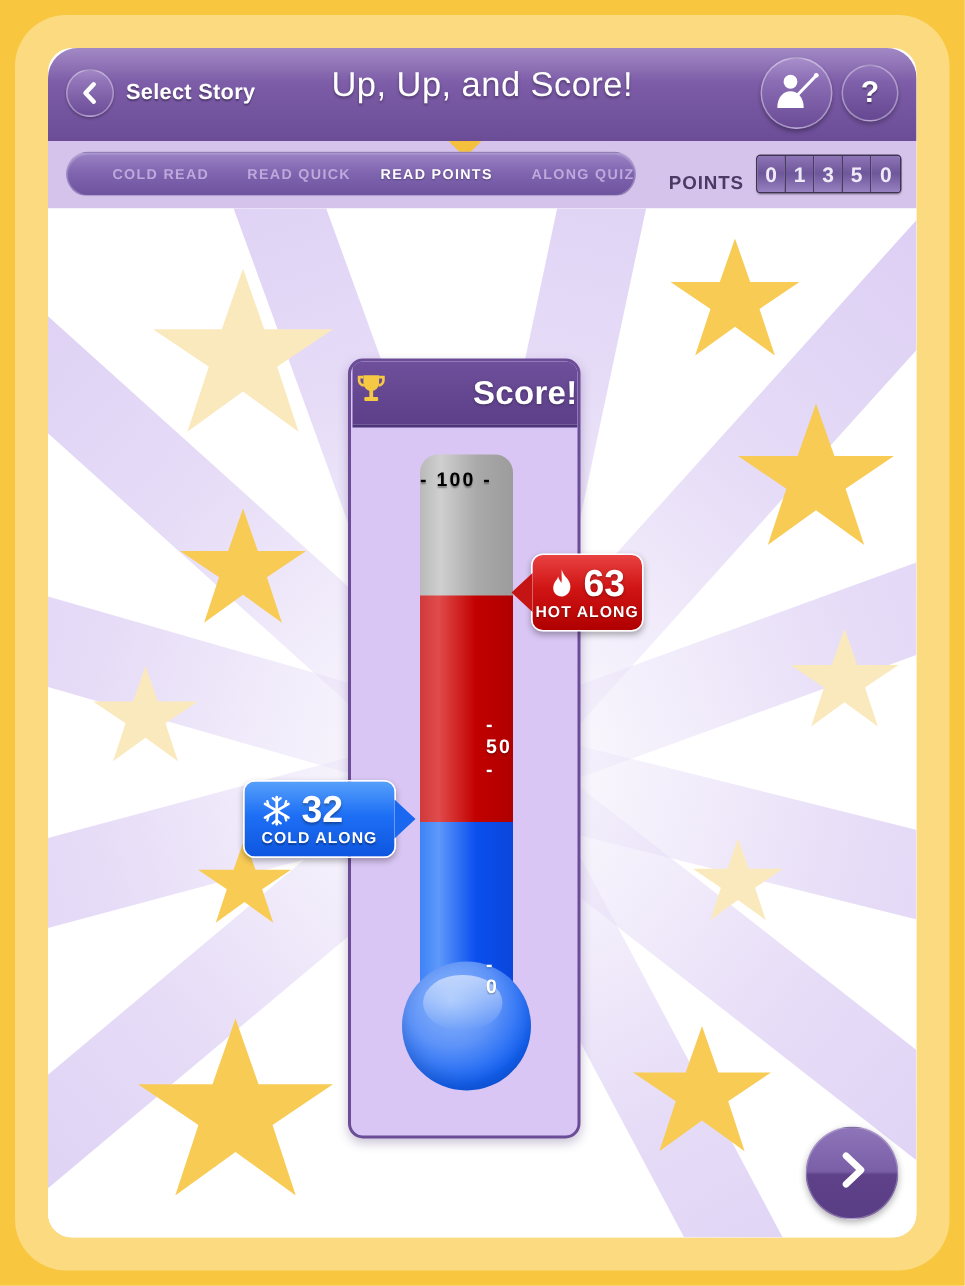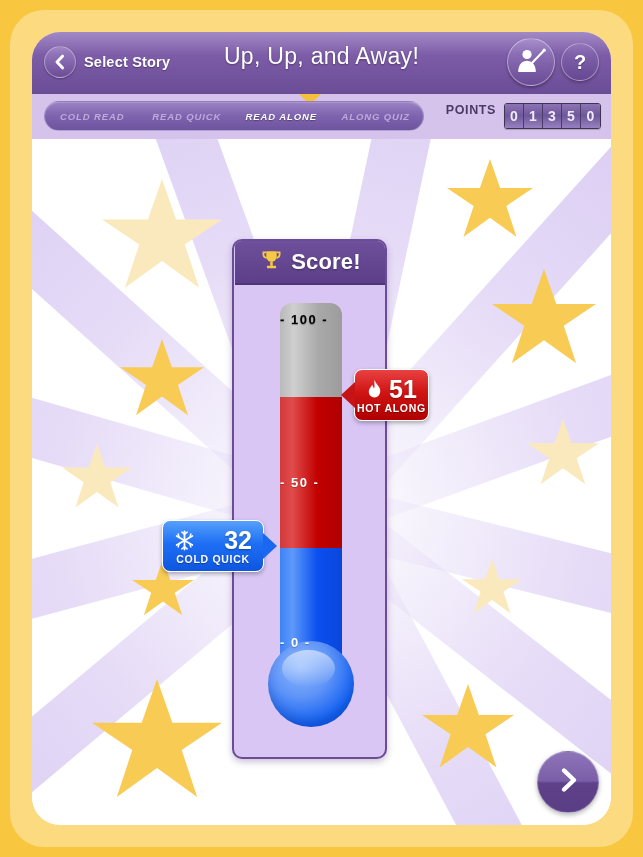--- a/index.html
+++ b/index.html
@@ -20,21 +20,21 @@
   }
   .frame-inner {
     position: absolute;
     left: 10px; top: 10px; right: 10px; bottom: 10px;
     border-radius: 34px;
     background: #FBDA80;
   }
   .screen {
     position: absolute;
     left: 22px; top: 22px; right: 22px; bottom: 22px;
-    border-radius: 28px;
+    border-radius: 16px;
     background: #ffffff;
     overflow: hidden;
   }
 
   
   .header {
     position: absolute;
     left: 0; top: 0; right: 0;
     height: 62px;
     background: linear-gradient(180deg, #8E6FB8 0%, #7B5BA6 42%, #6B4C97 100%);
@@ -121,42 +121,41 @@
     left: 12px; top: 7px;
     width: 380px; height: 30px;
     border-radius: 15px;
     background: linear-gradient(180deg, #9B82C4 0%, #7E63AE 50%, #6E539E 100%);
     border: 1px solid rgba(255,255,255,.25);
     display: flex; align-items: center;
     box-shadow: inset 0 1px 1px rgba(255,255,255,.2);
   }
   .tab {
     flex: 1;
-    text-align: center;
+    text-align: right;
     font-size: 9.5px;
     letter-spacing: .9px;
     color: #BEA9DC;
     font-weight: bold;
-    font-style: italic;
   }
   .tab.active { color: #ffffff; text-shadow: 0 1px 1px rgba(0,0,0,.3); }
 
   .tab-pointer {
     position: absolute;
     left: 267px; top: 0px;
     width: 0; height: 0;
     border-left: 11px solid transparent;
     border-right: 11px solid transparent;
     border-top: 11px solid #F5C13D;
   }
 
   .points-wrap {
     position: absolute;
     right: 10px; top: 9px;
-    display: flex; align-items: flex-start; gap: 8px;
+    display: flex; align-items: flex-end; gap: 8px;
   }
   .points-label {
     font-size: 12.5px; font-weight: bold;
     letter-spacing: .6px; color: #4C3A66;
   }
   .digits {
     display: flex;
     border: 1.5px solid #3E3350;
     border-radius: 3px;
     overflow: hidden;
@@ -204,21 +203,21 @@
     border: 2px solid #6B4C97;
     box-shadow: 0 3px 7px rgba(60,35,100,.28);
     overflow: hidden;
   }
   .score-head {
     position: absolute;
     left: 1px; right: 0; top: 0;
     height: 44px;
     background: linear-gradient(180deg, #6E4F9B, #5C3F88);
     border-bottom: 2px solid #4E3478;
-    display: flex; align-items: center; justify-content: center; gap: 7px;
+    display: flex; align-items: center; justify-content: space-between; gap: 7px;
   }
   .score-head .title {
     color: #ffffff;
     font-size: 22px;
     font-weight: bold;
     letter-spacing: .2px;
     text-shadow: 0 1px 2px rgba(0,0,0,.35);
   }
 
   
@@ -243,21 +242,21 @@
   .tick {
     position: absolute;
     left: 0; right: 0;
     text-align: left;
     font-size: 13px;
     font-weight: bold;
     letter-spacing: 1.5px;
     z-index: 5;
     text-shadow: 0 1px 1px rgba(0,0,0,.35);
   }
-  .tick.dark { color: #ffffff; text-shadow: 0 1px 1px rgba(0,0,0,.25); }
+  .tick.dark { color: #ffffff; text-shadow: 0 1px 1px rgba(0,0,0,.25); padding-left: 44px; }
 
   .bulb {
     position: absolute;
     left: 34px; top: 400px;
     width: 86px; height: 86px;
     border-radius: 50%;
     background: radial-gradient(circle at 38% 30%, #8FB8FC 0%, #5E93F8 38%, #1260F2 72%, #0B49D6 100%);
     box-shadow: inset 0 -6px 10px rgba(0,0,0,.12);
   }
   .bulb::after {
@@ -349,21 +348,21 @@
 
         <div class="back-btn">
           <span class="back-circle">
             <svg width="16" height="16" viewBox="0 0 16 16">
               <path d="M10.5 2.2 L5 8 L10.5 13.8" fill="none" stroke="#ffffff" stroke-width="3" stroke-linecap="round" stroke-linejoin="round"></path>
             </svg>
           </span>
           <span class="back-label">Select Story</span>
         </div>
 
-        <div class="story-title">Up, Up, and Away!</div>
+        <div class="story-title">Up, Up, and Score!</div>
 
         <div class="avatar-btn">
           <svg width="34" height="34" viewBox="0 0 34 34">
             <circle cx="13" cy="9.5" r="4.6" fill="#ffffff"></circle>
             <path d="M4.2 27 C4.2 19.5 8.4 15.8 13 15.8 C17.6 15.8 21.8 19.5 21.8 27 Z" fill="#ffffff"></path>
             <line x1="17" y1="19" x2="30" y2="5.5" stroke="#ffffff" stroke-width="2.1" stroke-linecap="round"></line>
             <circle cx="30.2" cy="5.2" r="1.6" fill="#ffffff"></circle>
           </svg>
         </div>
 
@@ -371,21 +370,21 @@
           <span>?</span>
         </div>
       </div>
 
       <div class="tabstrip">
         <div class="tab-pointer"></div>
 
         <div class="tabs">
           <div class="tab">COLD READ</div>
           <div class="tab">READ QUICK</div>
-          <div class="tab active">READ ALONE</div>
+          <div class="tab active">READ POINTS</div>
           <div class="tab">ALONG QUIZ</div>
         </div>
 
         <div class="points-wrap">
           <span class="points-label">POINTS</span>
           <span class="digits">
             <span class="digit">0</span>
             <span class="digit">1</span>
             <span class="digit">3</span>
             <span class="digit">5</span>
@@ -449,25 +448,25 @@
 
         <div class="badge hot" id="hotBadge" style="left: 322px; top: 229.6px;">
           <span class="arrow"></span>
           <span class="glyph">
             <svg width="17" height="21" viewBox="0 0 17 21">
               <path d="M8.5 0.6 C9.6 5 12.8 6.3 13.9 9.8 C15.3 14.3 12.4 18.6 8.5 18.6
                        C4.6 18.6 1.7 14.9 3.2 10.6 C4 8.3 5.6 7.6 6.1 5.4
                        C6.6 7.4 7.6 8.1 8.1 9.6 C9 8 8.1 4.2 8.5 0.6 Z" fill="#ffffff"></path>
             </svg>
           </span>
-          <span class="val">51</span>
+          <span class="val">63</span>
           <span class="cap">HOT ALONG</span>
         </div>
 
-        <div class="badge cold" id="coldBadge" style="width: 102px; left: 130px; top: 380.8px; justify-content: space-between;">
+        <div class="badge cold" id="coldBadge" style="width: 102px; left: 130px; top: 380.8px;">
           <span class="arrow"></span>
           <span class="glyph">
             <svg width="21" height="21" viewBox="0 0 22 22">
               <g stroke="#ffffff" stroke-width="1.9" stroke-linecap="round">
                 <line x1="11" y1="1.5" x2="11" y2="20.5"></line>
                 <line x1="2.8" y1="6.2" x2="19.2" y2="15.8"></line>
                 <line x1="2.8" y1="15.8" x2="19.2" y2="6.2"></line>
               </g>
               <g stroke="#ffffff" stroke-width="1.6" stroke-linecap="round">
                 <line x1="11" y1="4.4" x2="8.2" y2="2.2"></line>
@@ -475,21 +474,21 @@
                 <line x1="11" y1="17.6" x2="8.2" y2="19.8"></line>
                   <line x1="11" y1="17.6" x2="13.8" y2="19.8"></line>
                 <line x1="5.4" y1="7.7" x2="4.4" y2="4.3"></line>
                   <line x1="16.6" y1="14.3" x2="17.6" y2="17.7"></line>
                 <line x1="5.4" y1="14.3" x2="4.4" y2="17.7"></line>
                   <line x1="16.6" y1="7.7" x2="17.6" y2="4.3"></line>
               </g>
             </svg>
           </span>
           <span class="val">32</span>
-          <span class="cap">COLD QUICK</span>
+          <span class="cap">COLD ALONG</span>
         </div>
 
         <div class="next-btn">
           <span>
             <svg width="26" height="26" viewBox="0 0 26 26">
               <path d="M9 3.5 L19 13 L9 22.5" fill="none" stroke="#ffffff" stroke-width="4.4" stroke-linecap="round" stroke-linejoin="round"></path>
             </svg>
           </span>
         </div>
       </div>

